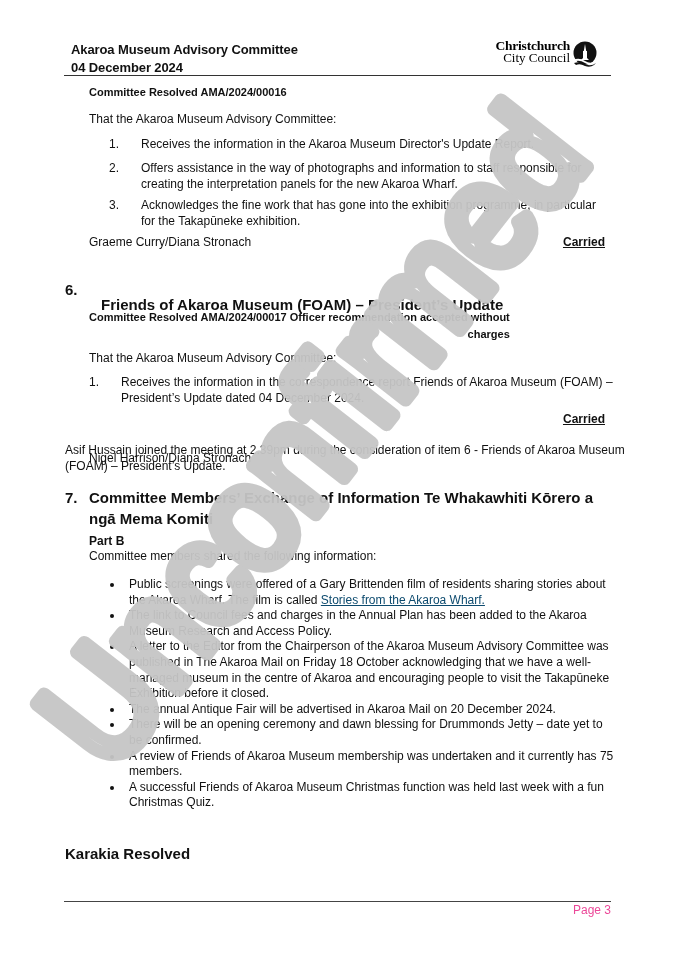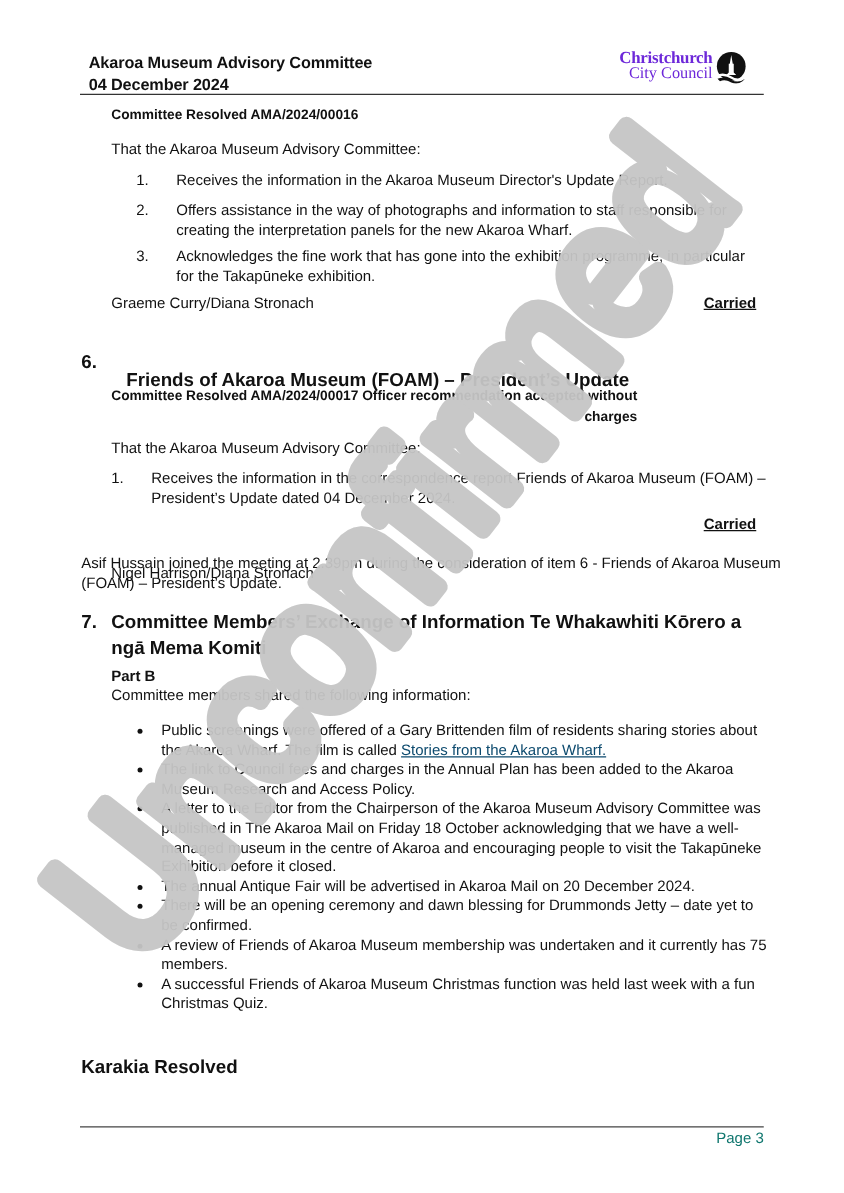--- a/index.html
+++ b/index.html
@@ -34,21 +34,21 @@
       left: 478px; top: 40px;
       width: 130px; height: 30px;
     }
     .logo-text {
       position: absolute;
       right: 38px; top: 0;
       text-align: right;
       font-family: "Liberation Serif", serif;
       font-size: 13.5px;
       line-height: 12px;
-      color: #6d28d9;
+      color: #000000;
     }
     .logo-text .l1 { font-weight: bold; letter-spacing: -0.2px; }
     .logo-text .l2 { font-size: 13px; }
     .logo-mark {
       position: absolute;
       right: 10px; top: 1px;
       width: 26px; height: 26px;
     }
     .hdr-rule {
       position: absolute;
@@ -116,21 +116,21 @@
       position: absolute;
       left: 64px; top: 901px;
       width: 547px; height: 0;
       border-top: 1.5px solid #444;
     }
     .page-num {
       position: absolute;
       right: 64px; top: 902px;
       font-size: 12px;
       line-height: 16px;
-      color: #0f766e;
+      color: #ec4899;
     }
     
     .watermark {
       position: absolute;
       left: 0; top: 0;
       width: 675px; height: 954px;
       pointer-events: none;
     }
   </style>
 </head>

